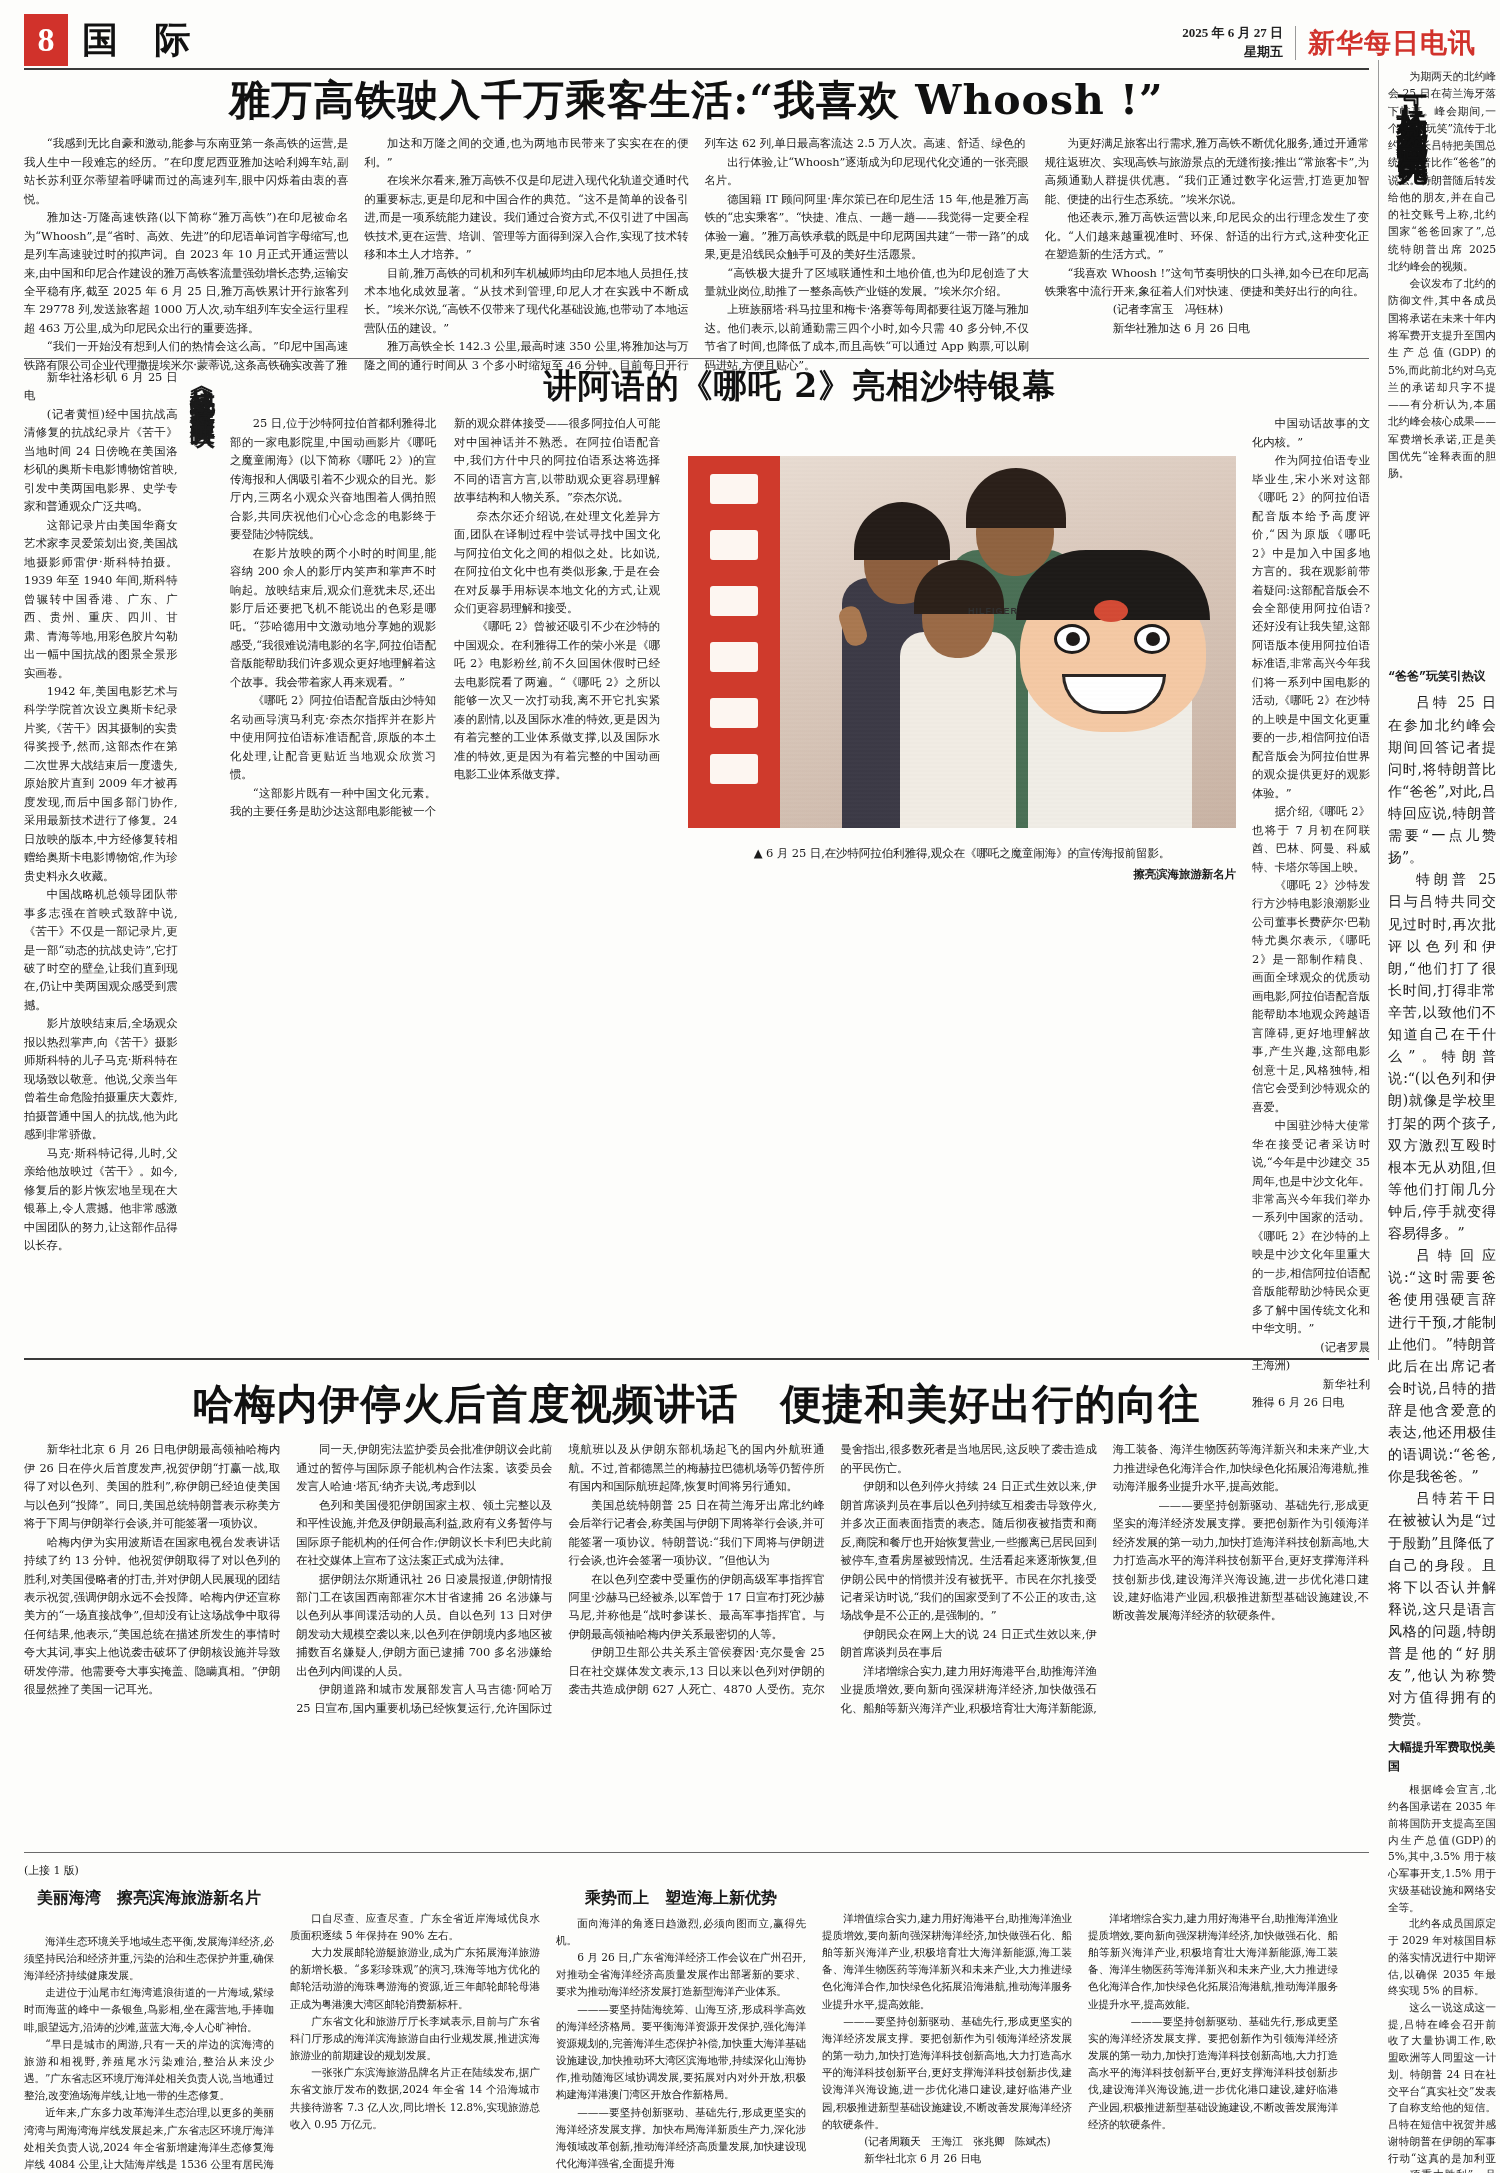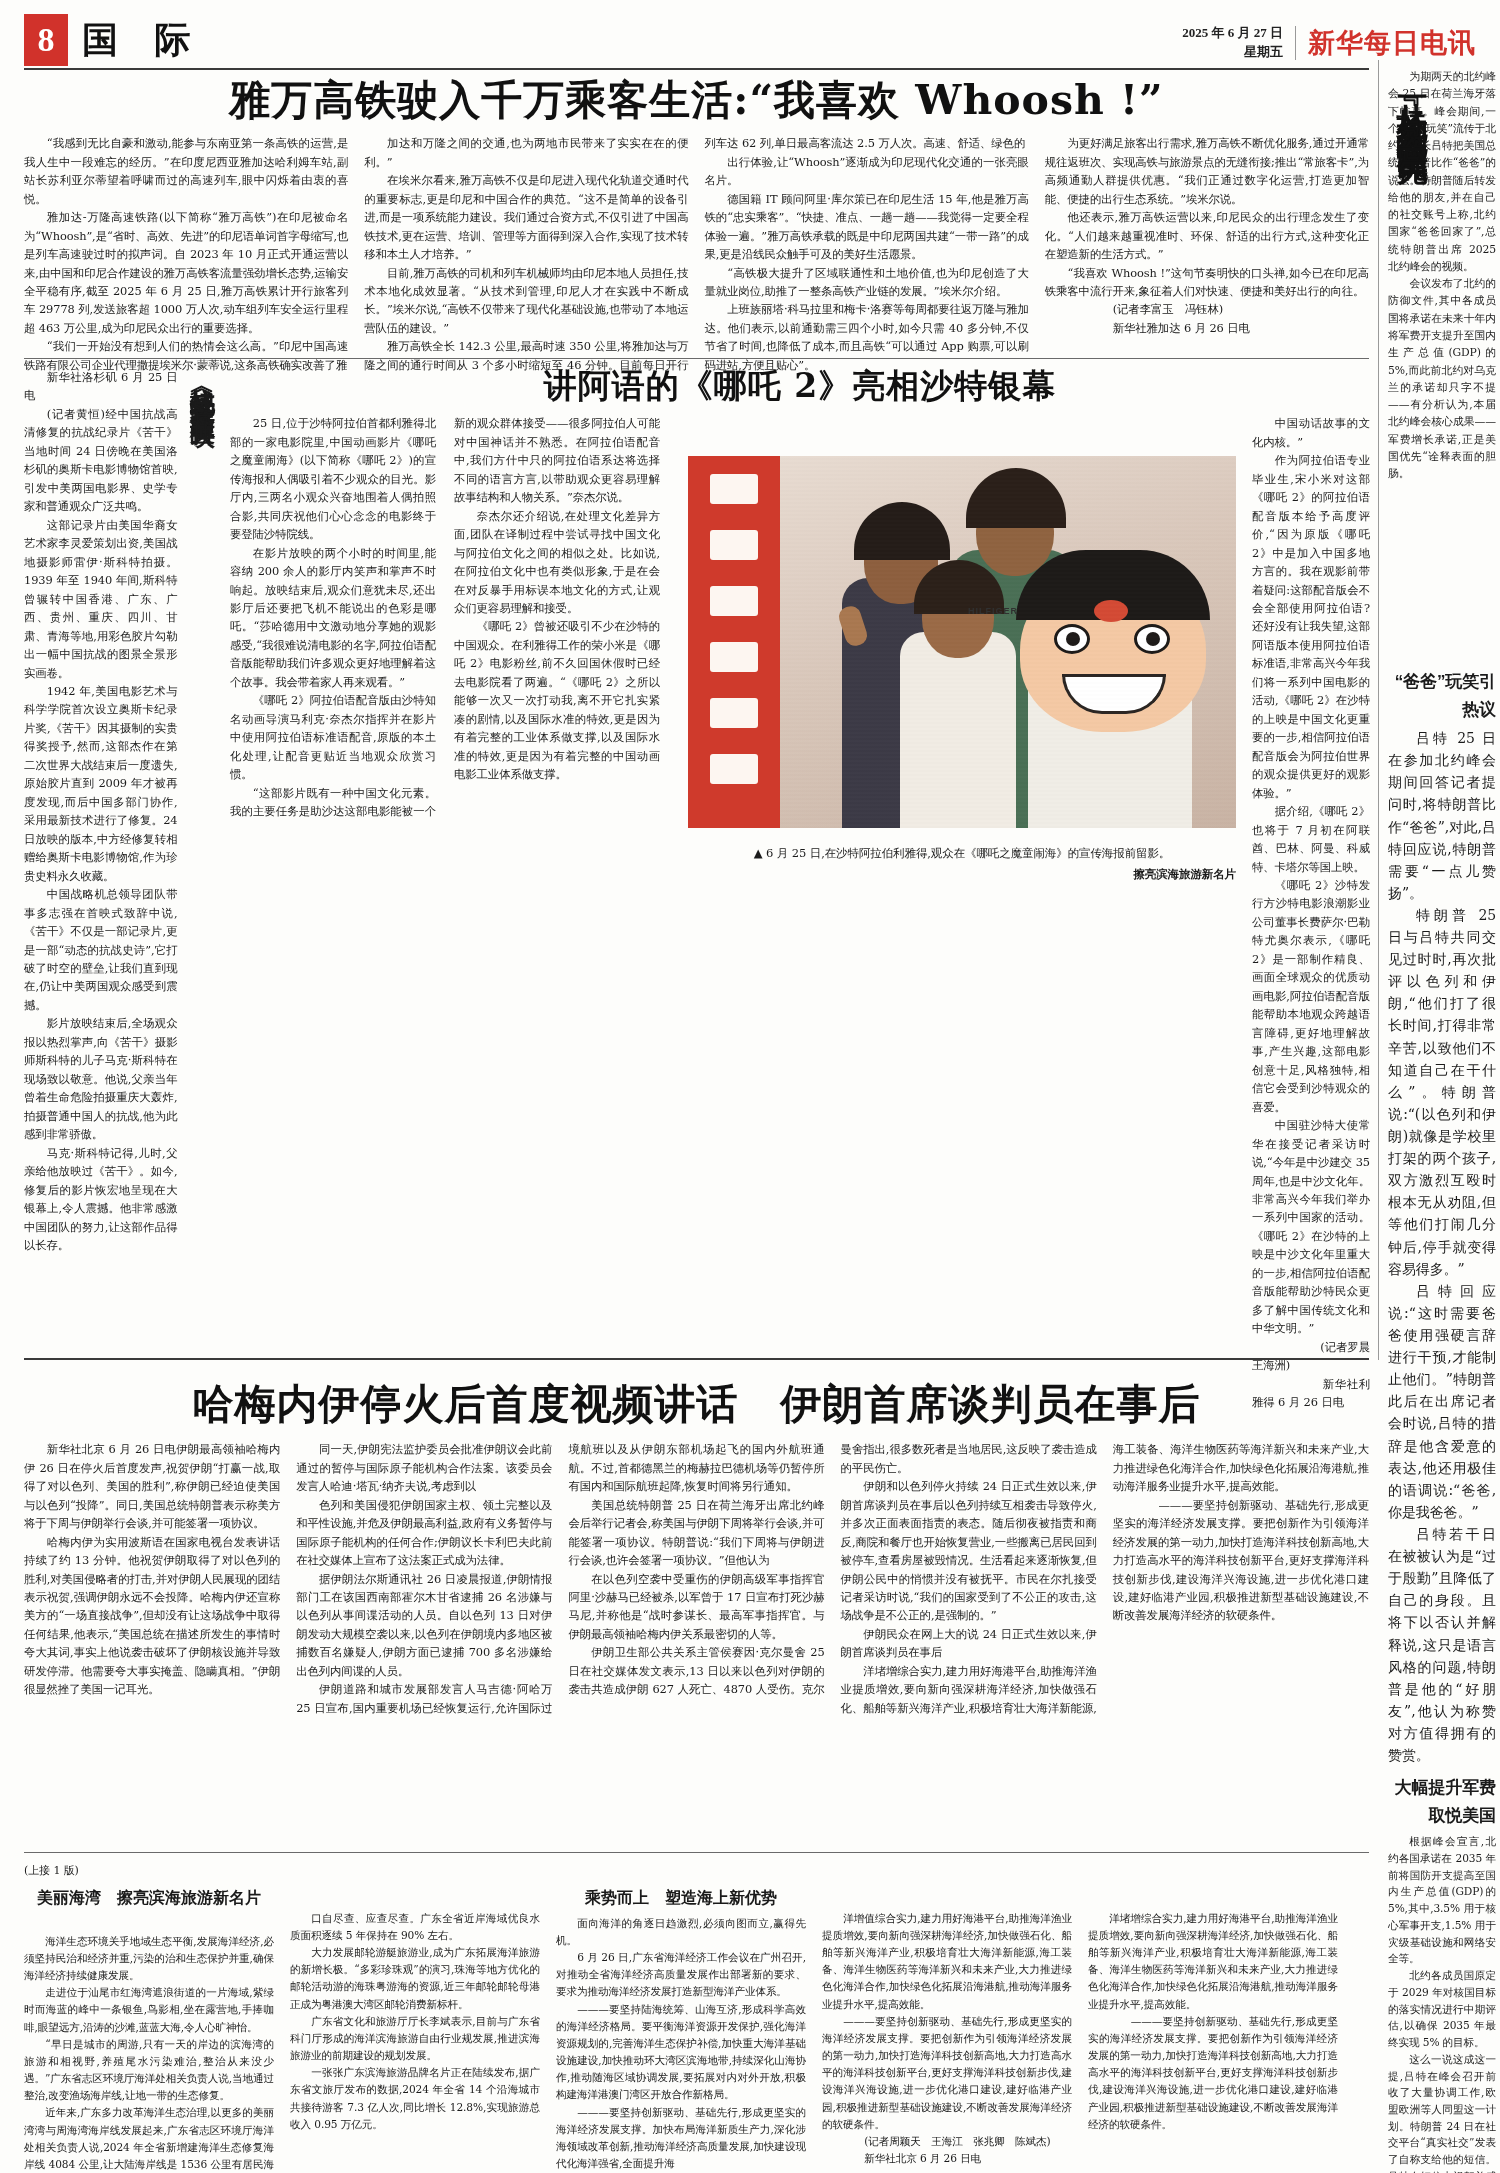--- a/index.html
+++ b/index.html
@@ -62,21 +62,21 @@
   .hsplit { position:absolute; background:#6a6a6a; height:1px; }
 
   
   #right-rail { position:absolute; left:1388px; top:68px; width:108px; height:1320px; }
   .vert-headline {
     writing-mode:vertical-rl; text-orientation:upright;
     font-family:"DejaVu Serif",serif; font-weight:bold;
     font-size:31px; line-height:1.28; letter-spacing:3px;
     height:640px; color:#111;
   }
-  .sub-h { font-weight:bold; font-size:17px; text-align:right; margin:8px 0 4px 0; text-indent:0 !important; font-family:Liberation Sans, sans-serif;}
+  .sub-h { font-weight:bold; font-size:12px; text-align:left; margin:8px 0 4px 0; text-indent:0 !important; font-family:Liberation Mono, monospace;}
 
   
   #mid-story { left:24px; top:368px; width:1345px; }
   #mid-left { position:absolute; left:0; top:0; width:196px; }
   .vert-headline-sm {
     writing-mode:vertical-rl; text-orientation:upright;
     font-family:"DejaVu Serif",serif; font-weight:bold;
     font-size:25px; line-height:1.3; letter-spacing:2px; height:560px;
     margin:0 auto;
   }
@@ -298,21 +298,21 @@
               <span style="display: block; text-indent: 2em;">　　　　新华社利雅得 6 月 26 日电</span>
             </p>
         </div>
       </div>
     </div>
   </div>
 
   <div class="hsplit" style="left:24px; top:1358px; width:1345px; height:2px; background:#3a3a3a;"></div>
 
   <div class="region" id="bottom-story">
-    <div class="hl-main h1" style="margin:10px 0 14px 0;">哈梅内伊停火后首度视频讲话　伊朗首席谈判员在事后</div>
+    <div class="hl-main h1" style="margin:10px 0 14px 0;">哈梅内伊停火后首度视频讲话　便捷和美好出行的向往</div>
     <div class="body-text cols" id="bot-body">
       <p>
           <span style="display: block; text-indent: 2em;">新华社北京 6 月 26 日电伊朗最高领袖哈梅内伊 26 日在停火后首度发声,祝贺伊朗“打赢一战,取得了对以色列、美国的胜利”,称伊朗已经迫使美国与以色列“投降”。同日,美国总统特朗普表示称美方将于下周与伊朗举行会谈,并可能签署一项协议。</span>
           <span style="display: block; text-indent: 2em;">哈梅内伊为实用波斯语在国家电视台发表讲话持续了约 13 分钟。他祝贺伊朗取得了对以色列的胜利,对美国侵略者的打击,并对伊朗人民展现的团结表示祝贺,强调伊朗永远不会投降。哈梅内伊还宣称美方的“一场直接战争”,但却没有让这场战争中取得任何结果,他表示,“美国总统在描述所发生的事情时夸大其词,事实上他说袭击破坏了伊朗核设施并导致研发停滞。他需要夸大事实掩盖、隐瞒真相。”伊朗很显然挫了美国一记耳光。</span>
           <span style="display: block; text-indent: 2em;">同一天,伊朗宪法监护委员会批准伊朗议会此前通过的暂停与国际原子能机构合作法案。该委员会发言人哈迪·塔瓦·纳齐夫说,考虑到以</span>
         </p>
       <p>
           <span style="display: block; text-indent: 2em;">色列和美国侵犯伊朗国家主权、领土完整以及和平性设施,并危及伊朗最高利益,政府有义务暂停与国际原子能机构的任何合作;伊朗议长卡利巴夫此前在社交媒体上宣布了这法案正式成为法律。</span>
           <span style="display: block; text-indent: 2em;">据伊朗法尔斯通讯社 26 日凌晨报道,伊朗情报部门工在该国西南部霍尔木甘省逮捕 26 名涉嫌与以色列从事间谍活动的人员。自以色列 13 日对伊朗发动大规模空袭以来,以色列在伊朗境内多地区被捕数百名嫌疑人,伊朗方面已逮捕 700 多名涉嫌给出色列内间谍的人员。</span>
           <span style="display: block; text-indent: 2em;">伊朗道路和城市发展部发言人马吉德·阿哈万 25 日宣布,国内重要机场已经恢复运行,允许国际过境航班以及从伊朗东部机场起飞的国内外航班通航。不过,首都德黑兰的梅赫拉巴德机场等仍暂停所有国内和国际航班起降,恢复时间将另行通知。</span>

